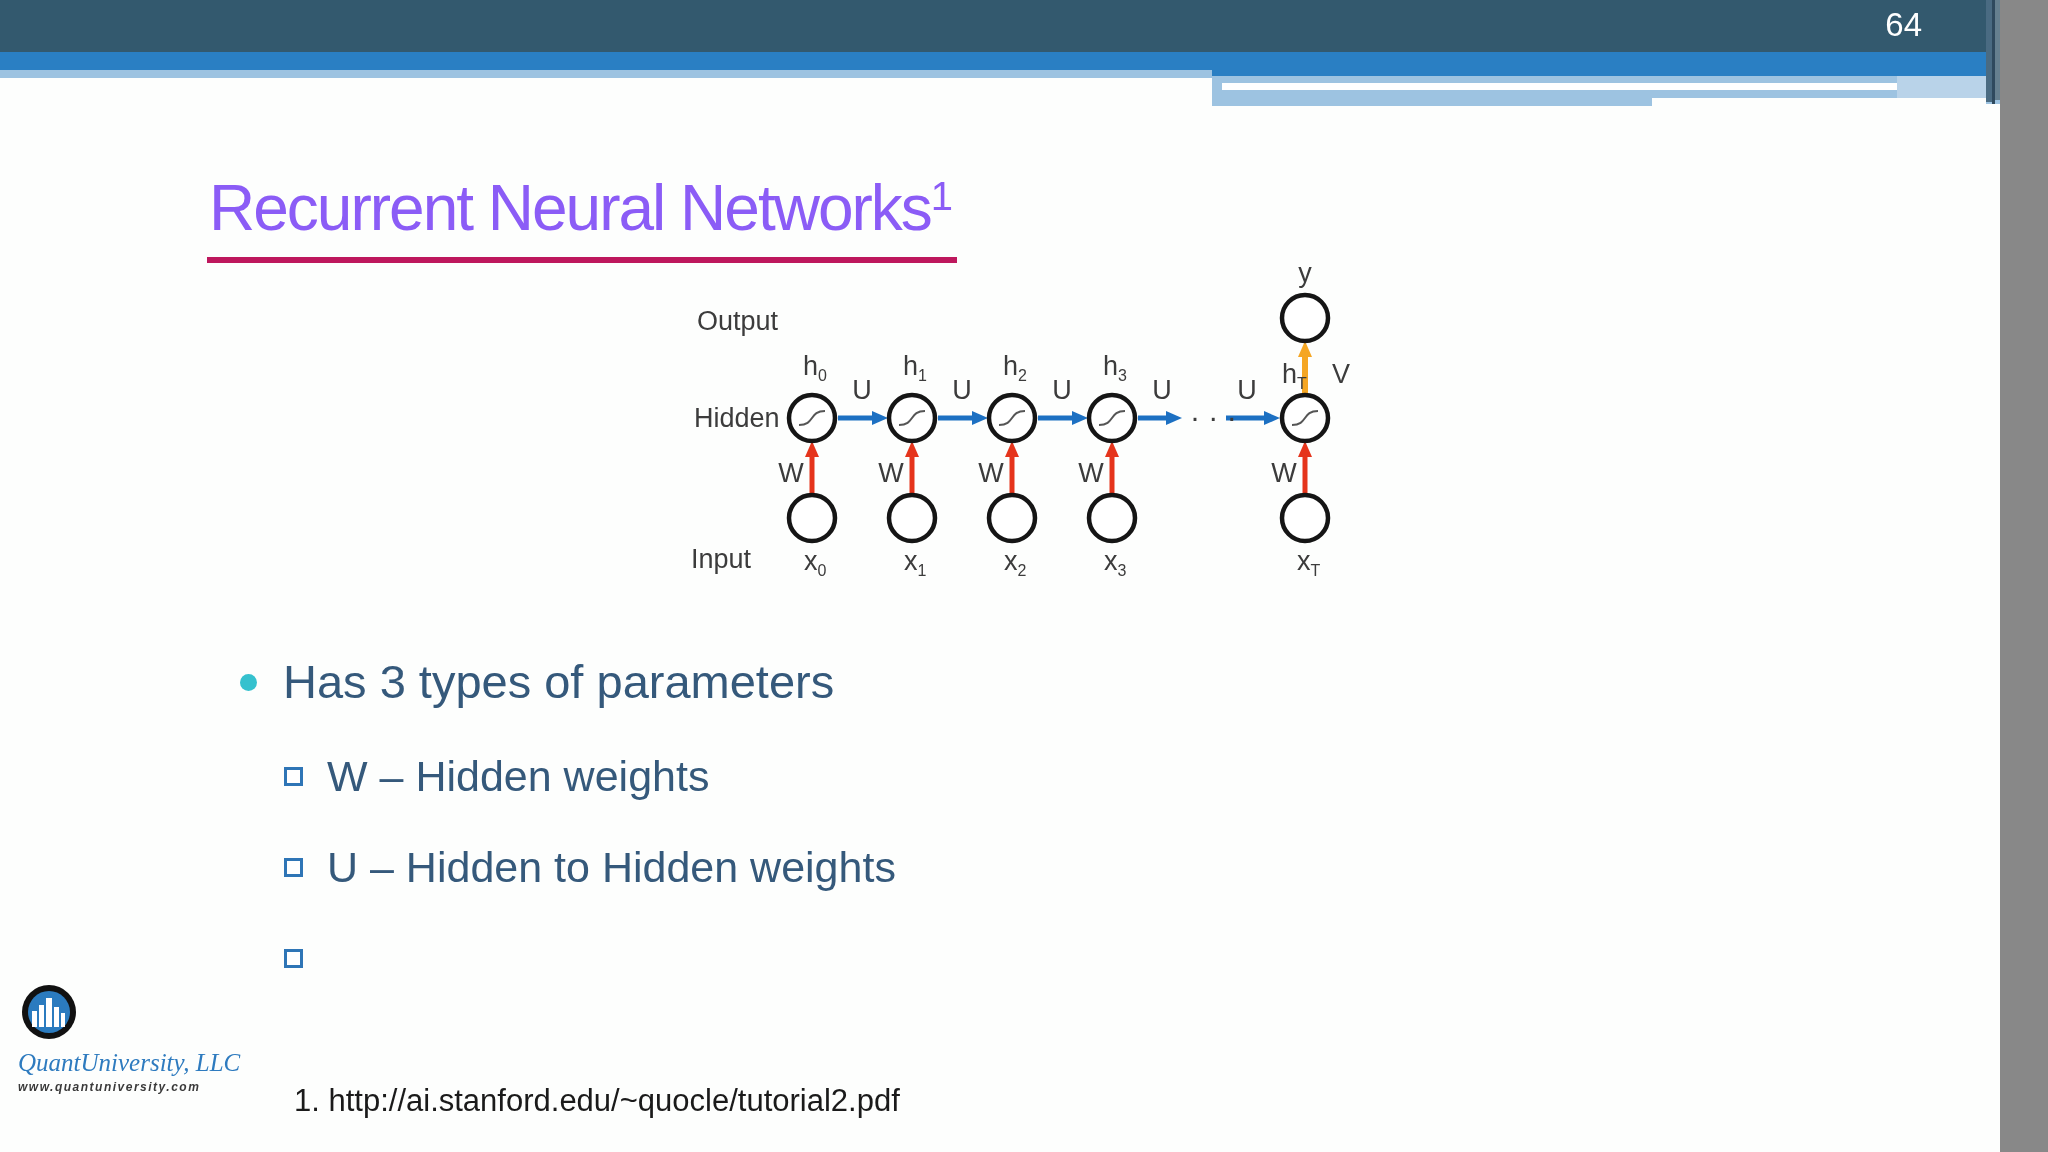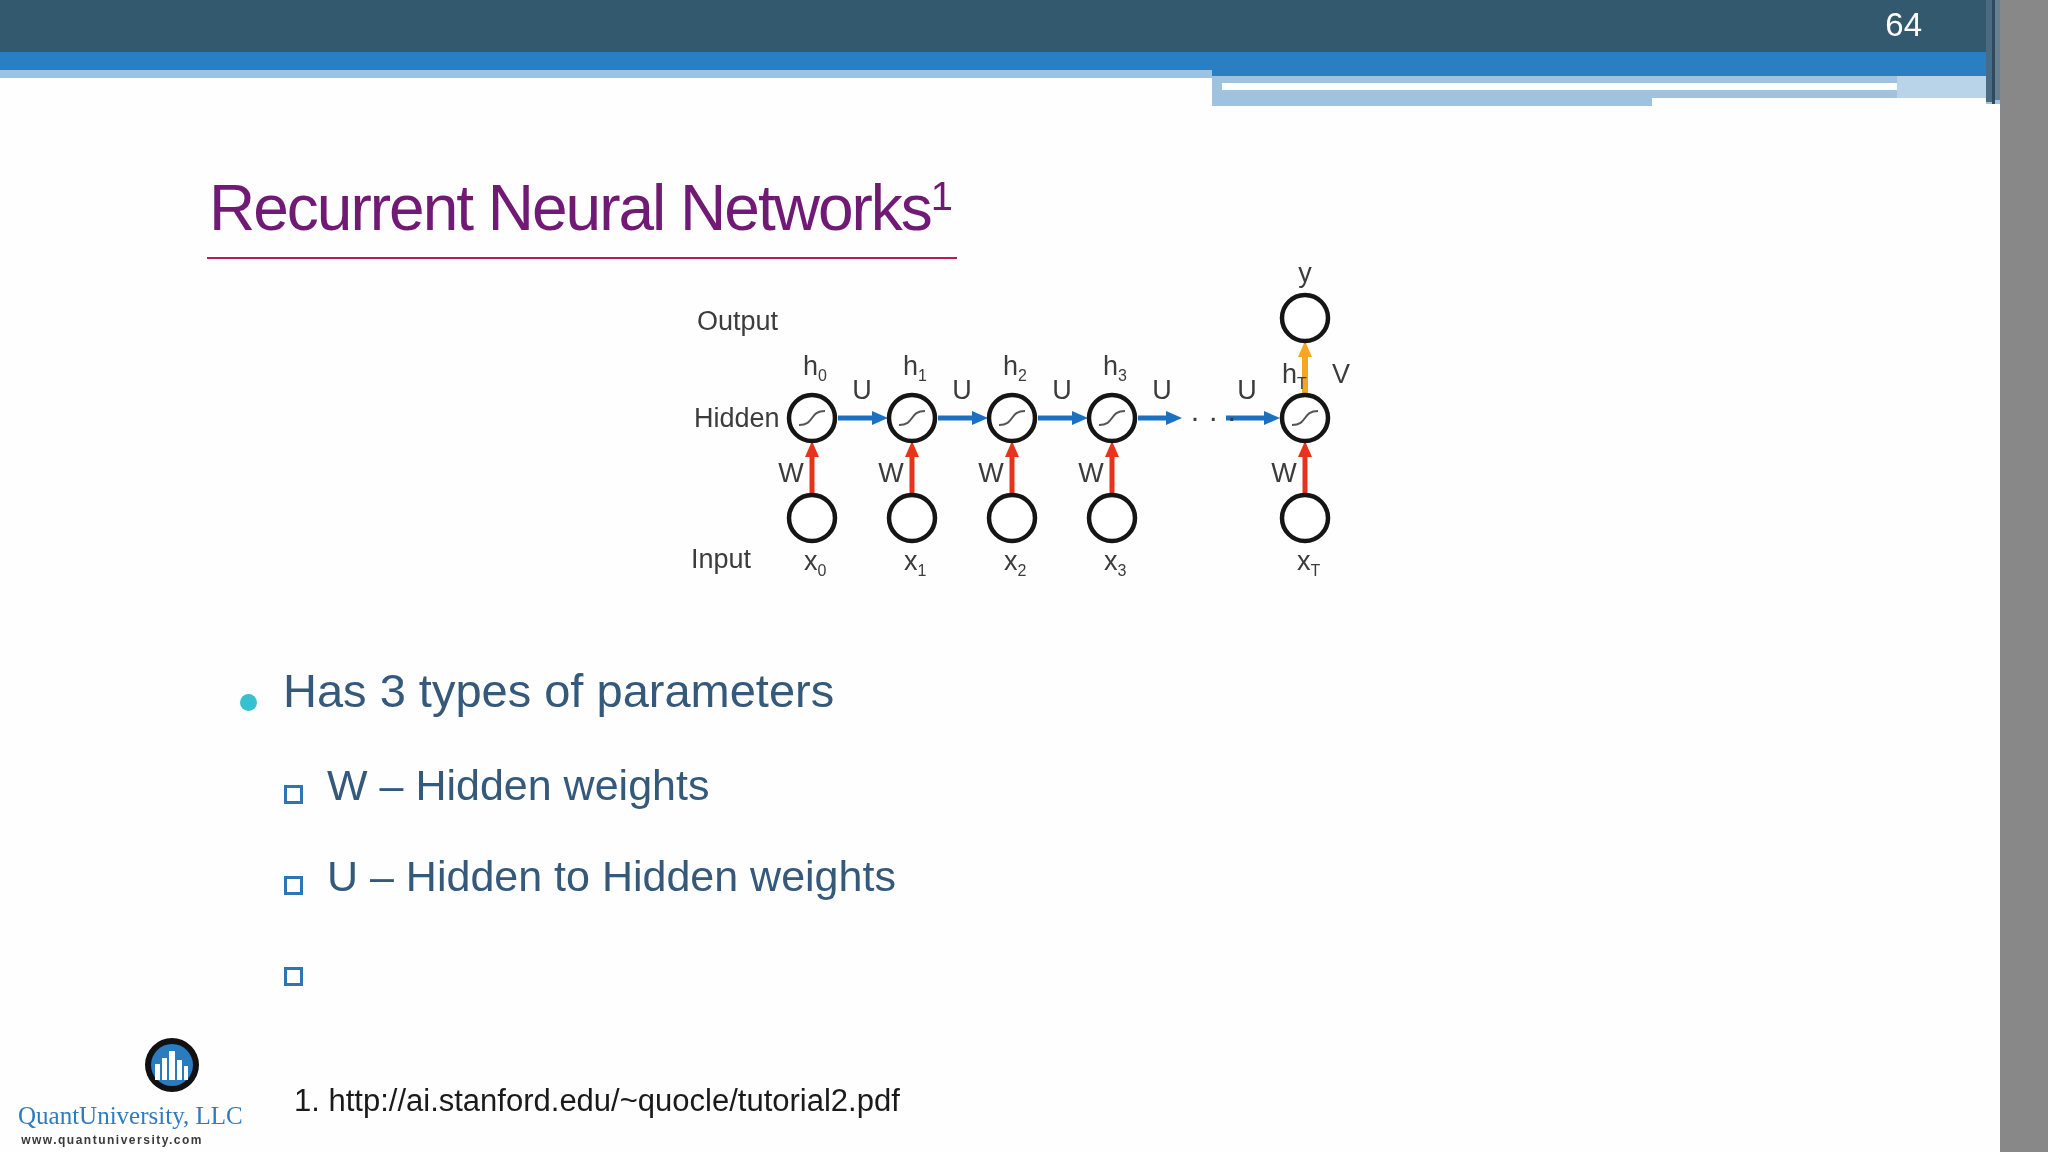--- a/index.html
+++ b/index.html
@@ -30,42 +30,42 @@
   .st8{width:8px;height:100px;background:#8FA3B0;}
   .st9{width:6px;height:96px;background:#C2CBD2;}
   .st10{width:12px;height:97px;background:linear-gradient(#AEC2CF 0 52px,#B5CFE5 52px 76px,#D9E5F0 76px 97px);}
   .page-number{
     position:absolute; right:78px; top:6px; color:#ffffff;
     font-size:33px; line-height:38px;
   }
   
   .title{
     position:absolute; left:207px; top:128px;
-    font-size:64px; letter-spacing:-2px; color:#701a75;
-    border-bottom:2px solid #be185d; padding:0 4px 12px 2px;
+    font-size:64px; letter-spacing:-2px; color:#8b5cf6;
+    border-bottom:6px solid #be185d; padding:0 4px 12px 2px;
     white-space:nowrap; font-weight:400;
   }
   .title .sup{font-size:40px; vertical-align:20px; letter-spacing:0;}
   
   .diagram{position:absolute; left:660px; top:250px;}
   .diagram text{font-family:"Liberation Sans", sans-serif; fill:#3C3C3C;}
   .rowlbl{font-size:27px; fill:#474747;}
   .nodelbl{font-size:27px;}
   .sublbl{font-size:16px;}
   
   .bullets{position:absolute; left:240px; top:652px; width:1400px; color:#35597B;}
-  .b-row{display:flex; align-items:center;}
+  .b-row{display:flex; align-items:flex-start;}
   .b-main{font-size:47px; line-height:60px; height:78px;}
   .b-sub{font-size:43px; line-height:56px; height:73px; padding-left:44px;margin-top:18px;}
   .dot{flex:none; width:17px; height:17px; border-radius:50%; background:#35C1CE; margin:22px 26px 0 0;}
   .sq{flex:none; width:13px; height:13px; border:3px solid #2E75B6; margin:19px 24px 0 0; background:#fff;}
   
   .footnote{position:absolute; left:294px; top:1083px; font-size:31px; color:#1a1a1a;}
   
-  .logo{position:absolute; left:18px; top:1034px; width:185px; text-align:right;}
+  .logo{position:absolute; left:18px; top:981px; width:185px; text-align:left;font-style:italic;}
   .logo-name{font-family:"Liberation Serif", serif; font-size:25px; color:#2E7BBF; margin-top:2px; white-space:nowrap;}
   .logo-url{font-size:12px; letter-spacing:1.5px; color:#3a3a3a; font-weight:bold; margin-top:3px;}
 </style>
 </head>
 <body>
 
 <div class="slide">
 
   <div class="band-dark"></div>
   <div class="band-blue-left"></div>

